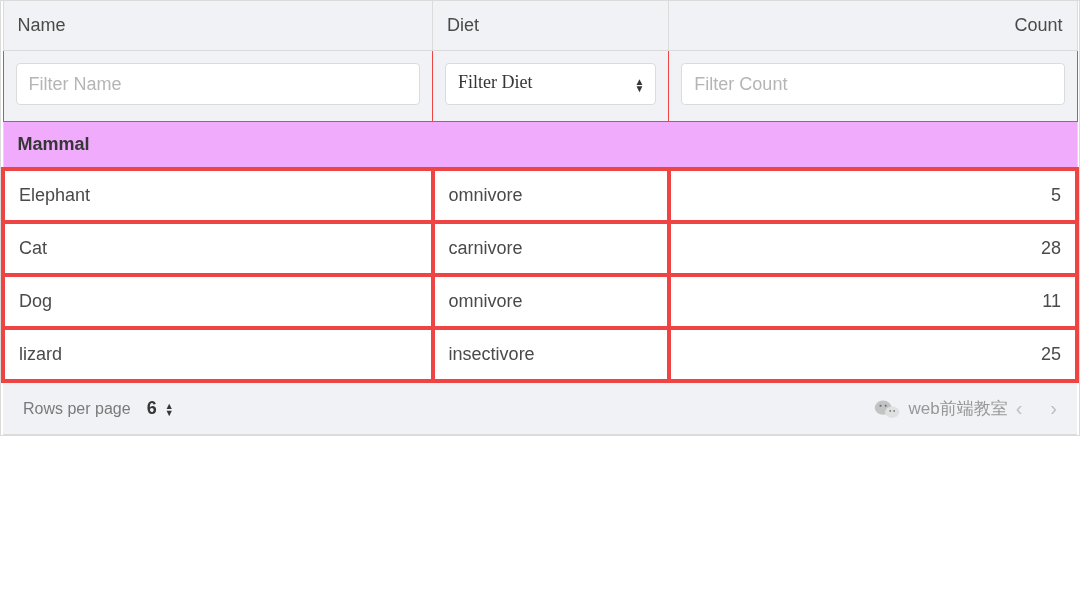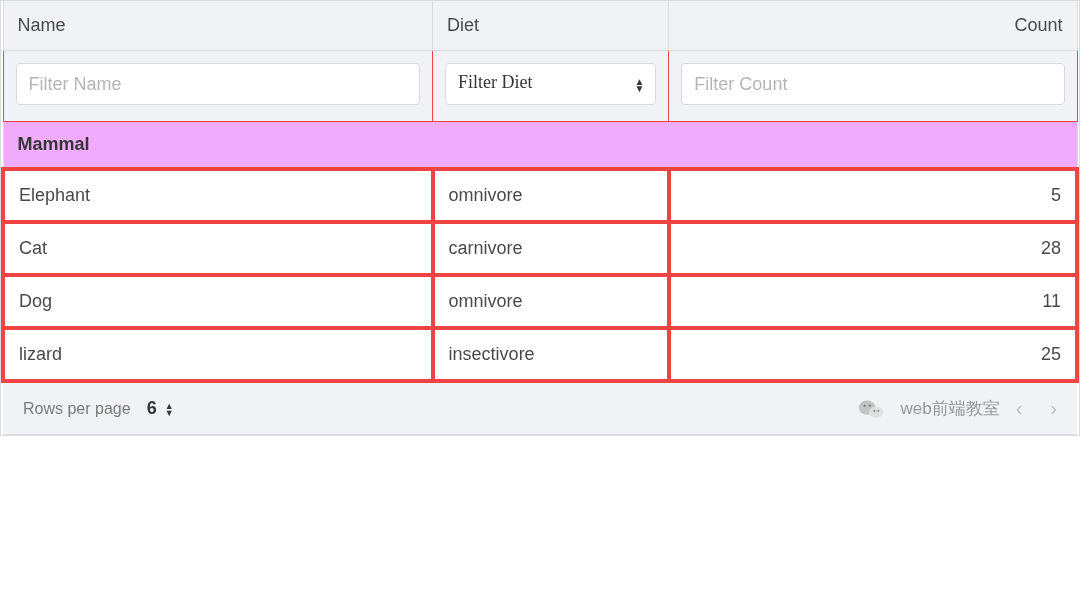--- a/index.html
+++ b/index.html
@@ -126,21 +126,21 @@
       display: flex;
       flex-direction: column;
       line-height: 1;
       font-size: 9px;
       color: #363636;
     }
     .rpp-arrows span { display: block; height: 7px; }
     .watermark {
       display: flex;
       align-items: center;
-      gap: 16px;
+      gap: 8px;
       color: #888;
       font-size: 17px;
       opacity: 0.85;
     }
     .wechat-icon {
       width: 26px; height: 22px;
       position: relative;
     }
     .wechat-icon svg { width: 100%; height: 100%; }
     .nav-arrows {

